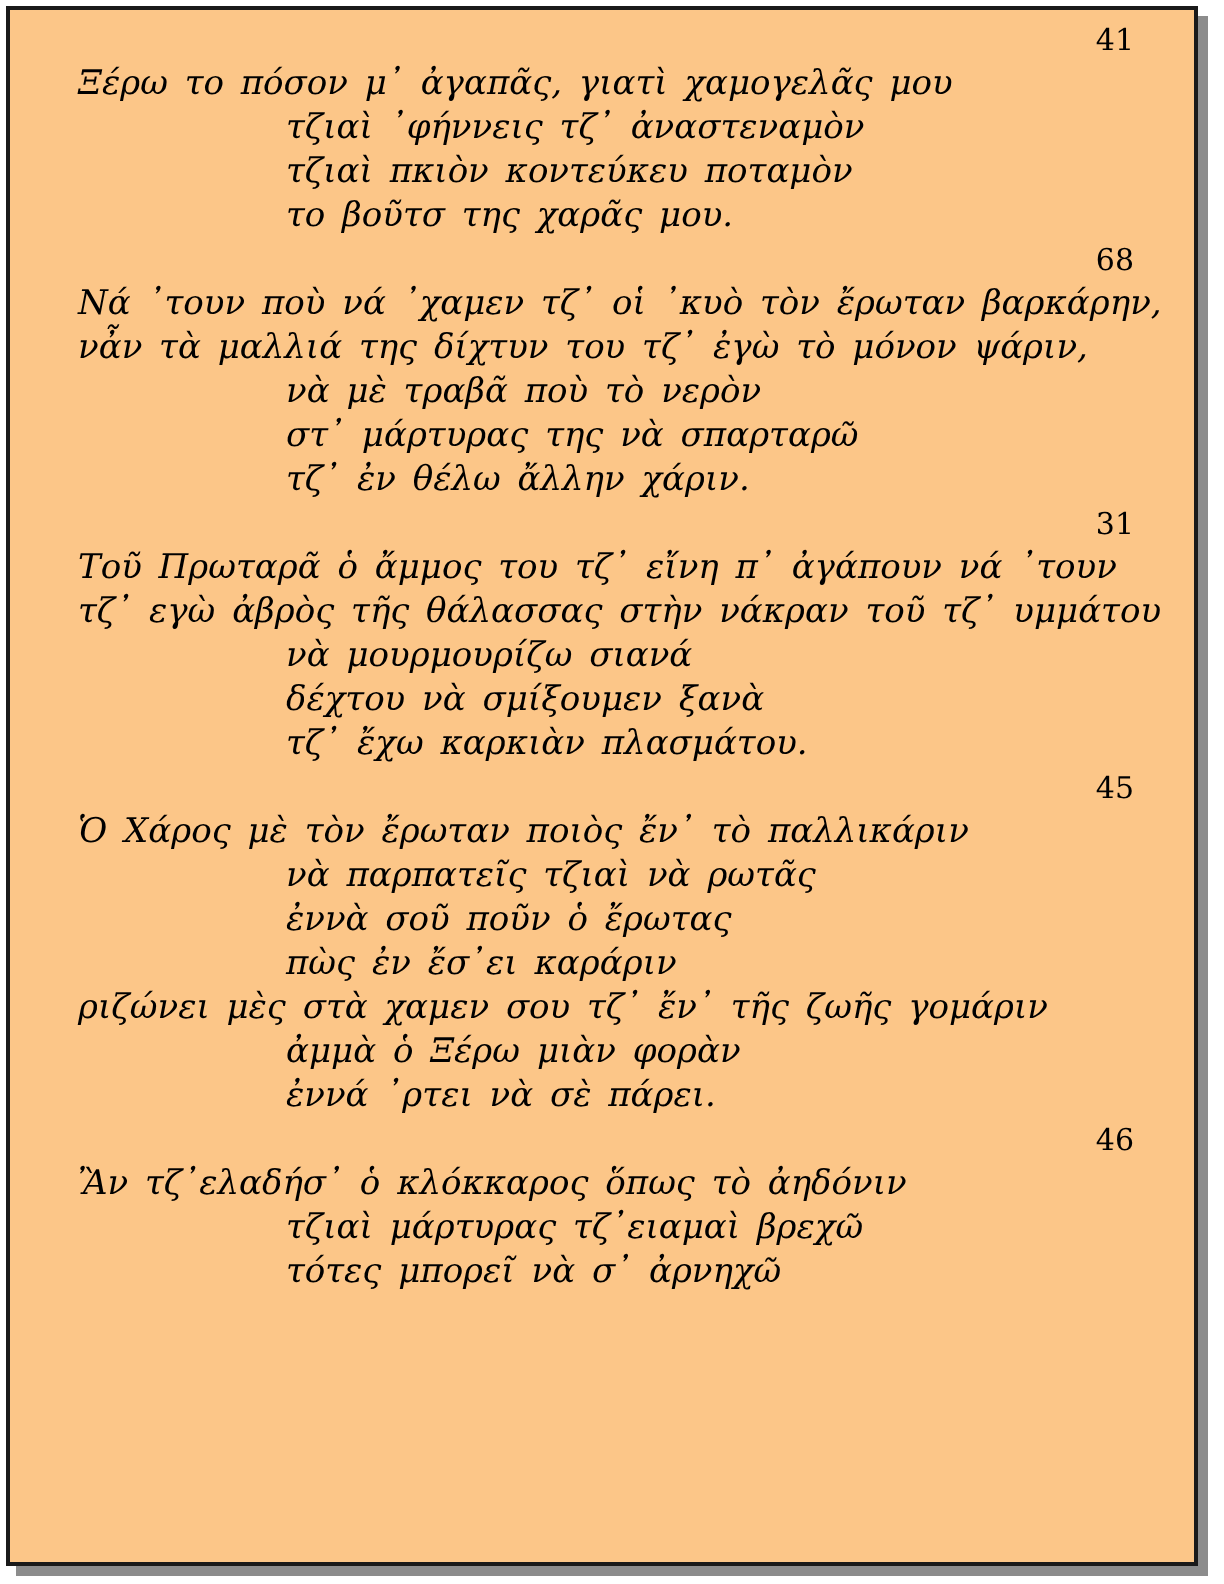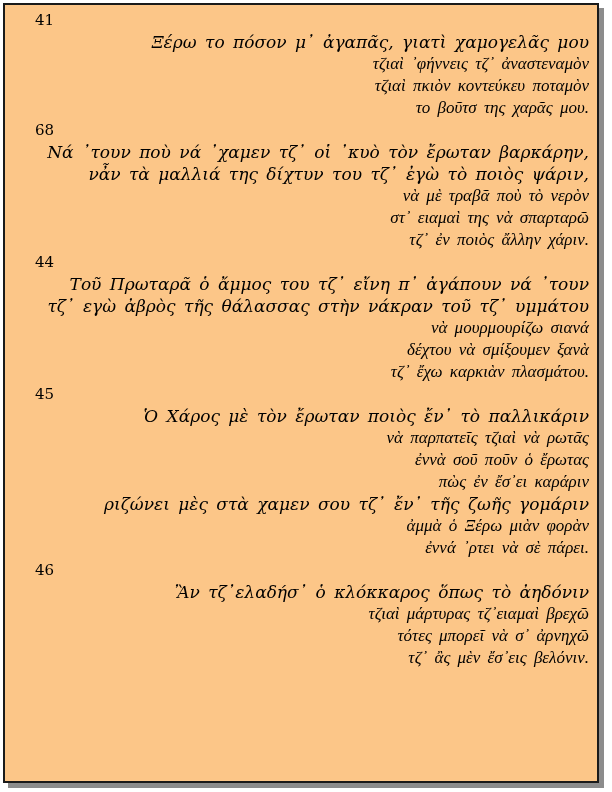--- a/index.html
+++ b/index.html
@@ -19,61 +19,60 @@
     background: var(--box-bg, #fcc688);
     border: 2px solid var(--border-col, #1a1a1a);
     box-shadow: 5px 5px 0 var(--shadow-col, #8c8c8c);
     overflow: hidden;
   }
   #poem-content {
     padding: 4px 8px 0 30px;
     color: var(--text-col, #000000);
   }
   .stanza-number {
-    text-align: left;
+    text-align: right;
     font-size: 15px;
     line-height: 22px;
     font-style: normal;
     font-weight: normal;
     
     margin-right: 22px;
   }
   .poem-line {
     font-size: 17px;
     line-height: 22px;
     font-style: italic;
     white-space: nowrap;
     word-spacing: 3px;
-    text-align: right;
   }
   .indent-0 { padding-left: 4px; }
-  .indent-1 { padding-left: 108px; font-family: Liberation Serif, serif; }
+  .indent-1 { padding-left: 108px; }
 </style>
 </head>
 <body>
 
 <div id="page-frame">
   <div id="poem-content">
       <div class="stanza">
         <div class="stanza-number">41</div>
         <div class="poem-line indent-0">Ξέρω το πόσον μ᾽ ἀγαπᾶς, γιατὶ χαμογελᾶς μου</div>
         <div class="poem-line indent-1">τζιαὶ ᾽φήννεις τζ᾽ ἀναστεναμὸν</div>
         <div class="poem-line indent-1">τζιαὶ πκιὸν κοντεύκευ ποταμὸν</div>
         <div class="poem-line indent-1">το βοῦτσ της χαρᾶς μου.</div>
       </div>
       <div class="stanza">
         <div class="stanza-number">68</div>
         <div class="poem-line indent-0">Νά ᾽τουν ποὺ νά ᾽χαμεν  τζ᾽ οἱ ᾽κυὸ τὸν ἔρωταν βαρκάρην,</div>
-        <div class="poem-line indent-0">νἆν  τὰ μαλλιά της δίχτυν του  τζ᾽ ἐγὼ τὸ ποιὸς ψάριν,</div>
+        <div class="poem-line indent-0">νἆν  τὰ μαλλιά της δίχτυν του  τζ᾽ ἐγὼ τὸ μόνον ψάριν,</div>
         <div class="poem-line indent-1">νὰ μὲ τραβᾶ ποὺ τὸ νερὸν</div>
-        <div class="poem-line indent-1">στ᾽ ειαμαὶ της νὰ σπαρταρῶ</div>
-        <div class="poem-line indent-1">τζ᾽ ἐν ποιὸς ἄλλην χάριν.</div>
+        <div class="poem-line indent-1">στ᾽ μάρτυρας της νὰ σπαρταρῶ</div>
+        <div class="poem-line indent-1">τζ᾽ ἐν θέλω ἄλλην χάριν.</div>
       </div>
       <div class="stanza">
-        <div class="stanza-number">44</div>
+        <div class="stanza-number">31</div>
         <div class="poem-line indent-0">Τοῦ Πρωταρᾶ ὁ ἄμμος του  τζ᾽ εἴνη  π᾽ ἀγάπουν νά ᾽τουν</div>
         <div class="poem-line indent-0">τζ᾽ εγὼ ἀβρὸς τῆς θάλασσας στὴν νάκραν τοῦ  τζ᾽ υμμάτου</div>
         <div class="poem-line indent-1">νὰ μουρμουρίζω σιανά</div>
         <div class="poem-line indent-1">δέχτου νὰ σμίξουμεν ξανὰ</div>
         <div class="poem-line indent-1">τζ᾽ ἔχω καρκιὰν πλασμάτου.</div>
       </div>
       <div class="stanza">
         <div class="stanza-number">45</div>
         <div class="poem-line indent-0">Ὁ Χάρος μὲ τὸν ἔρωταν ποιὸς ἔν᾽ τὸ παλλικάριν</div>
         <div class="poem-line indent-1">νὰ παρπατεῖς τζιαὶ νὰ ρωτᾶς</div>
@@ -81,16 +80,15 @@
         <div class="poem-line indent-1">πὼς ἐν  ἔσ᾽ει  καράριν</div>
         <div class="poem-line indent-0">ριζώνει μὲς στὰ χαμεν σου  τζ᾽ ἔν᾽ τῆς ζωῆς γομάριν</div>
         <div class="poem-line indent-1">ἀμμὰ ὁ Ξέρω μιὰν φορὰν</div>
         <div class="poem-line indent-1">ἐννά ᾽ρτει  νὰ σὲ πάρει.</div>
       </div>
       <div class="stanza">
         <div class="stanza-number">46</div>
         <div class="poem-line indent-0">Ἂν  τζ᾽ελαδήσ᾽ ὁ κλόκκαρος ὅπως τὸ ἀηδόνιν</div>
         <div class="poem-line indent-1">τζιαὶ μάρτυρας  τζ᾽ειαμαὶ βρεχῶ</div>
         <div class="poem-line indent-1">τότες μπορεῖ νὰ  σ᾽ ἀρνηχῶ</div>
-        <div class="poem-line indent-1">τζ᾽ ἂς μὲν  ἔσ᾽εις  βελόνιν.</div>
       </div>
     </div>
 </div>
 
 </body></html>

